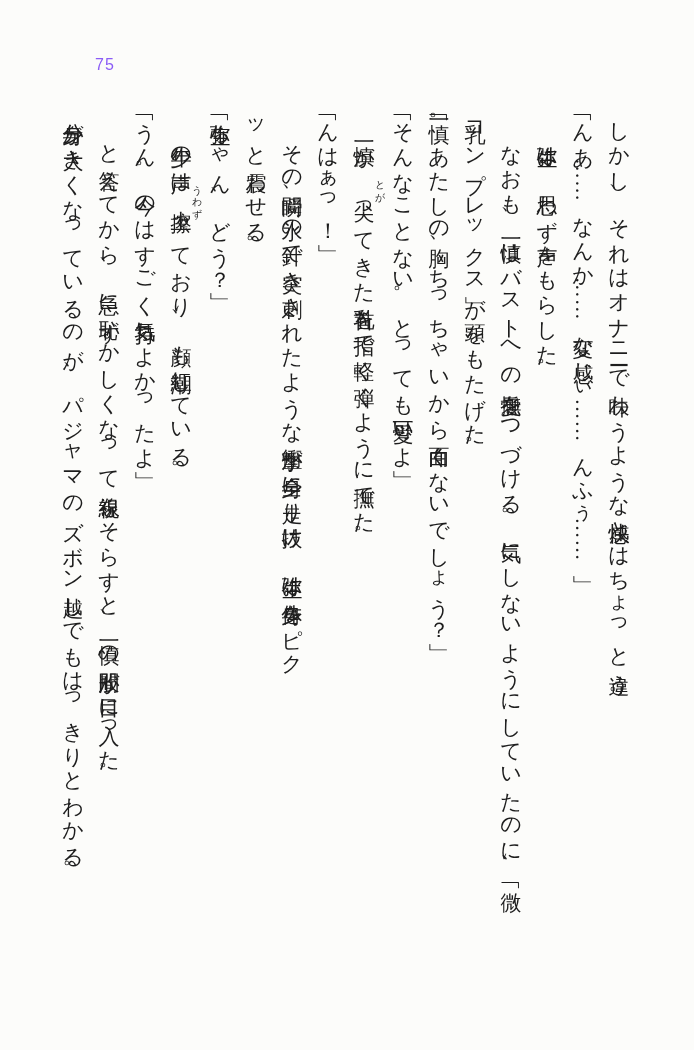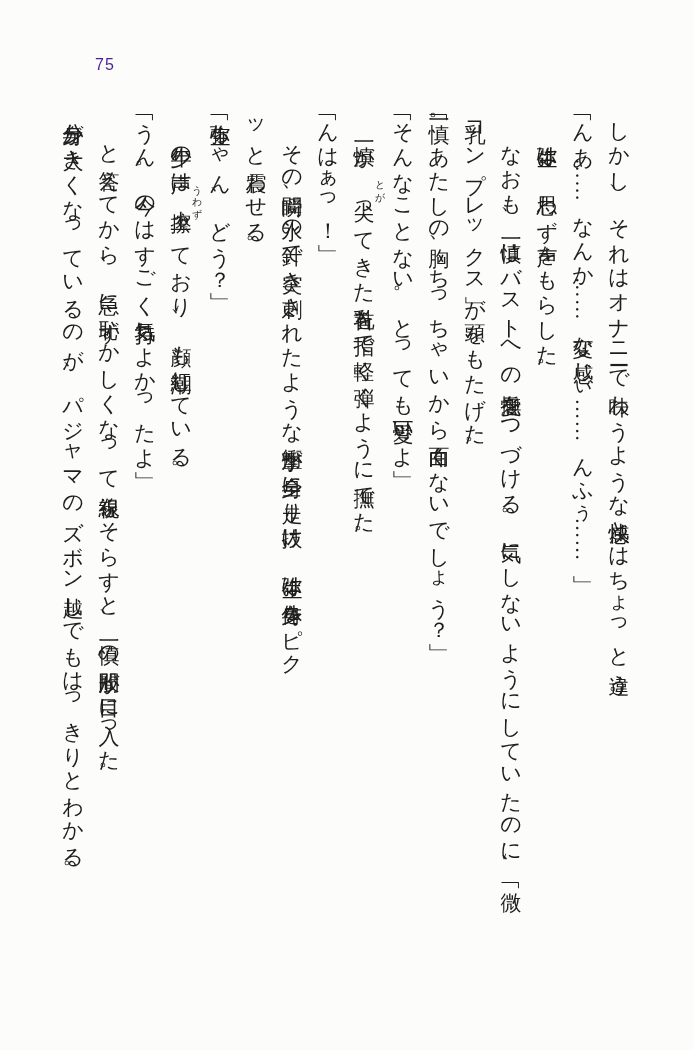--- a/index.html
+++ b/index.html
@@ -50,21 +50,21 @@
   rt {
     font-size: 10px;
     letter-spacing: 0;
     color: #2a2a2a;
   }
 </style>
 </head>
 <body>
 
 <div class="screen" style="background: rgb(252, 252, 250);">
-  <span class="page-number" style="color: #4c1d95;">75</span>
+  <span class="page-number" style="color: #8b5cf6;">75</span>
 
   <div class="page-text" style="color: rgb(29, 29, 29);">
     <p>しかし、それはオナニーで味わうような快感とはちょっと違う。</p>
     <p>「んあ……なんか……変な感じぃ……んふぅ……」</p>
     <p class="indent">弥生は、思わず声をもらした。</p>
     <p class="indent">なおも、慎一はバストへの愛撫をつづける。気にしないようにしていたのに、「微</p>
     <p>乳コンプレックス」が頭をもたげた。</p>
     <p>「慎一。あたしの胸、ちっちゃいから面白くないでしょう？」</p>
     <p>「そんなことない。とっても可愛いよ」</p>
     <p class="indent">慎一が、<ruby>尖<rt>とが</rt></ruby>ってきた乳首を指で軽く弾くように撫でた。</p>

